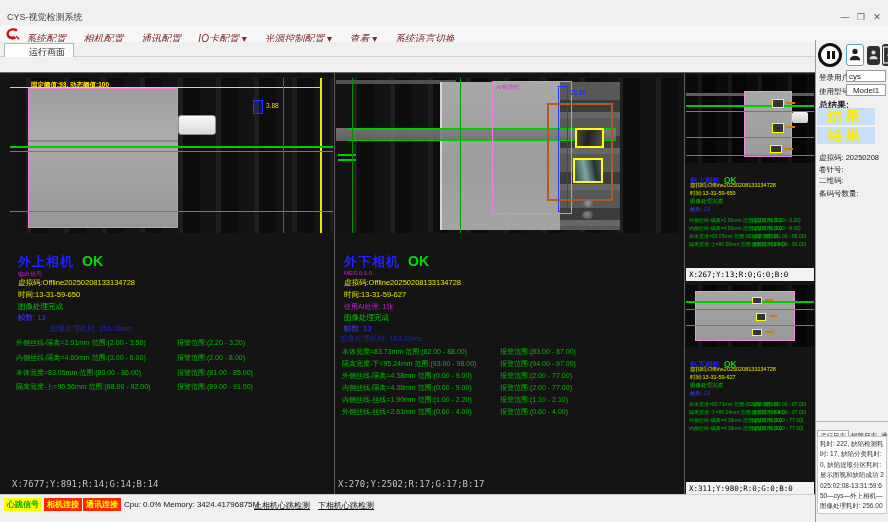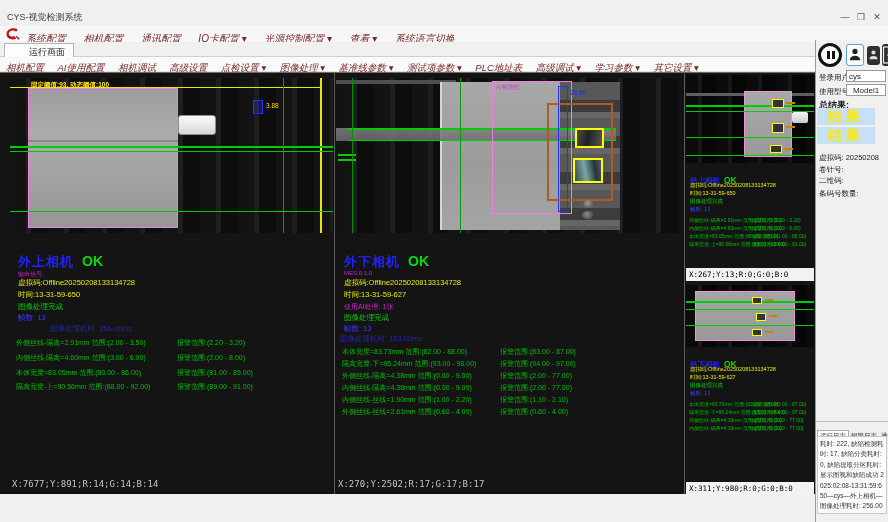--- a/index.html
+++ b/index.html
@@ -108,34 +108,20 @@
     <span class="menu-item">通讯配置</span>
     <span class="menu-item">IO卡配置 ▾</span>
     <span class="menu-item">光源控制配置 ▾</span>
     <span class="menu-item">查看 ▾</span>
     <span class="menu-item">系统语言切换</span>
   </div>
 
   <div class="abs tabstrip"></div>
   <div class="abs tab-active">运行画面</div>
 
-  <div class="abs toolbar">
-    <span class="tool-item">相机配置</span>
-    <span class="tool-item">AI使用配置</span>
-    <span class="tool-item">相机调试</span>
-    <span class="tool-item">高级设置</span>
-    <span class="tool-item">点检设置 ▾</span>
-    <span class="tool-item">图像处理 ▾</span>
-    <span class="tool-item">基准线参数 ▾</span>
-    <span class="tool-item">测试项参数 ▾</span>
-    <span class="tool-item">PLC地址表</span>
-    <span class="tool-item">高级调试 ▾</span>
-    <span class="tool-item">学习参数 ▾</span>
-    <span class="tool-item">其它设置 ▾</span>
-  </div>
 
   <div class="abs main"></div>
   <div class="abs sep-h"></div>
   <div class="abs sep-v" style="left:334px;"></div>
   <div class="abs sep-v" style="left:684px;"></div>
 
   <div class="abs cam-img" style="left:10px; top:78px; width:323px; height:155px;">
     <div class="abs" style="left:18px; top:10px; width:150px; height:140px; background:linear-gradient(180deg,#9c9c9c,#ababab 30%,#a0a0a0 70%,#969696); border:1px solid #f080e0;"></div>
     <div class="abs" style="left:18px; top:62px; width:150px; height:2px; background:#8a8a8a;"></div>
     <div class="abs yline" style="left:0; top:9px; width:310px; height:1px;"></div>
@@ -358,14 +344,22 @@
     <div class="abs sb-label" style="left:3px; top:136px;">二维码:</div>
     <div class="abs sb-label" style="left:3px; top:149px;">条码号数量:</div>
 
     <div class="abs" style="left:0; top:381px; width:73px; height:1px; background:#bbb;"></div>
     <div class="abs" style="left:1px; top:384px; white-space:nowrap;">
       <span class="log-tab active">运行日志</span><span class="log-tab">报警日志</span><span class="log-tab">通讯日志</span>
     </div>
     <div class="abs log-area" style="left:1px; top:396px; width:70px; height:78px;">耗时: 222, 缺陷检测耗时: 17, 缺陷分类耗时: 0, 缺陷提取分区耗时: 显示图视和缺陷成功 2025:02:08-13:31:59:650—cys—外上相机—图像处理耗时: 256.00ms</div>
   </div>
 
+  <div class="abs statusbar">
+    <span class="badge badge-hb" style="left:4px;">心跳信号</span>
+    <span class="badge badge-red" style="left:44px;">相机连接</span>
+    <span class="badge badge-red" style="left:83px;">通讯连接</span>
+    <span class="st-text" style="left:124px;">Cpu: 0.0% Memory: 3424.41796875M</span>
+    <span class="st-text st-link" style="left:254px;">上相机心跳检测</span>
+    <span class="st-text st-link" style="left:318px;">下相机心跳检测</span>
+  </div>
 
 </div>
 
 </body></html>

